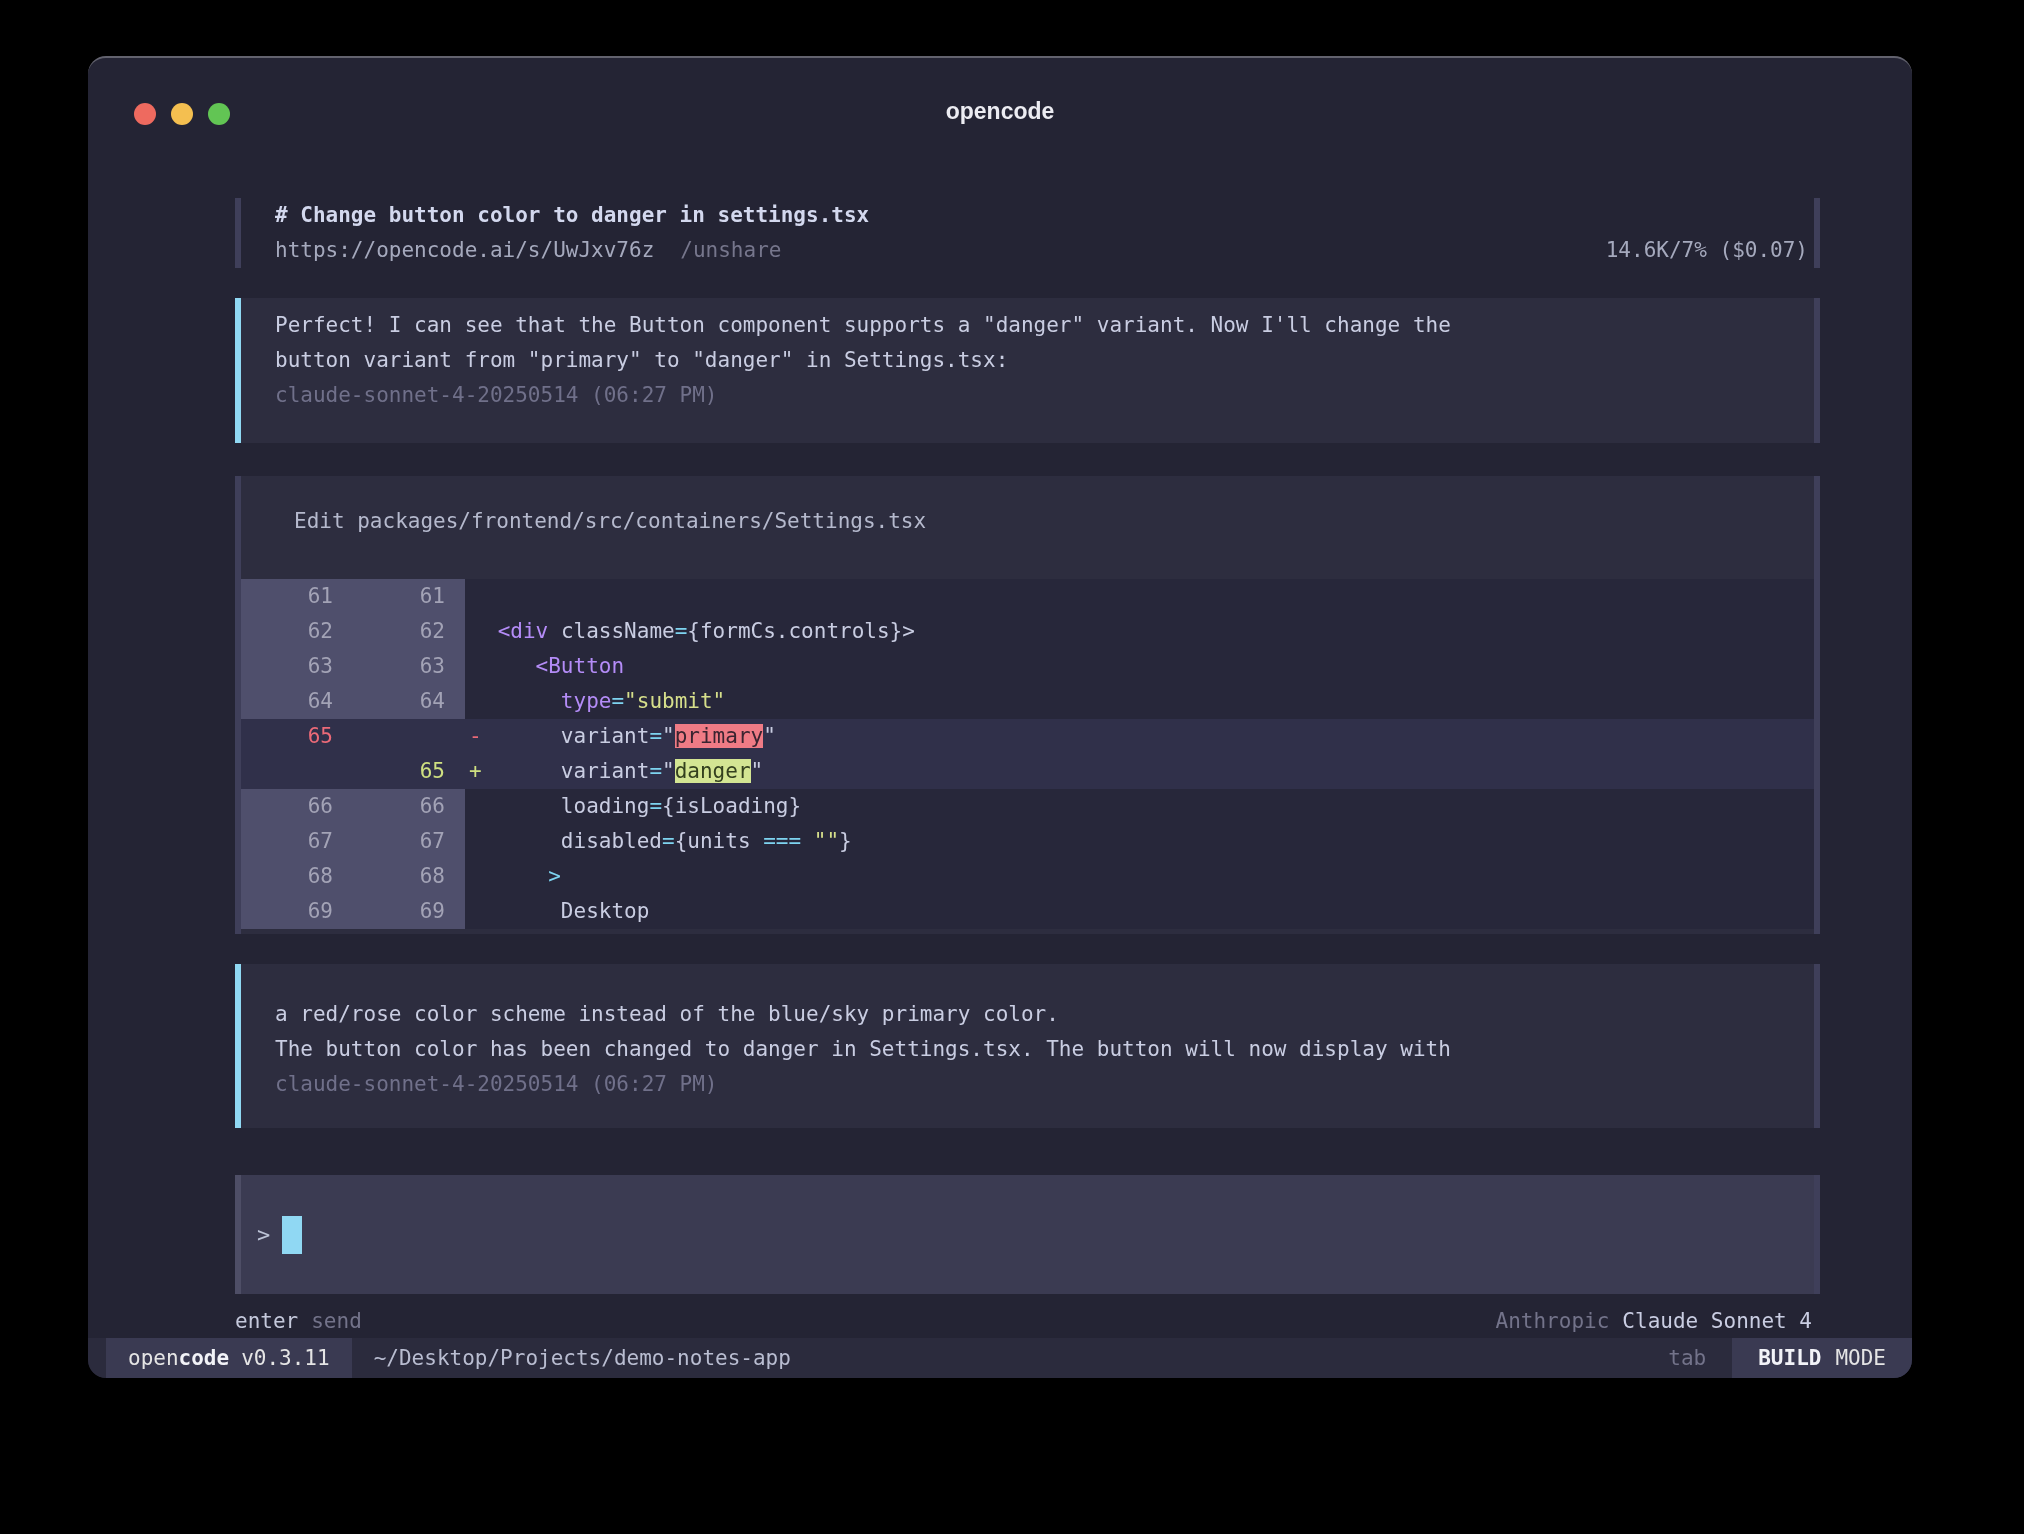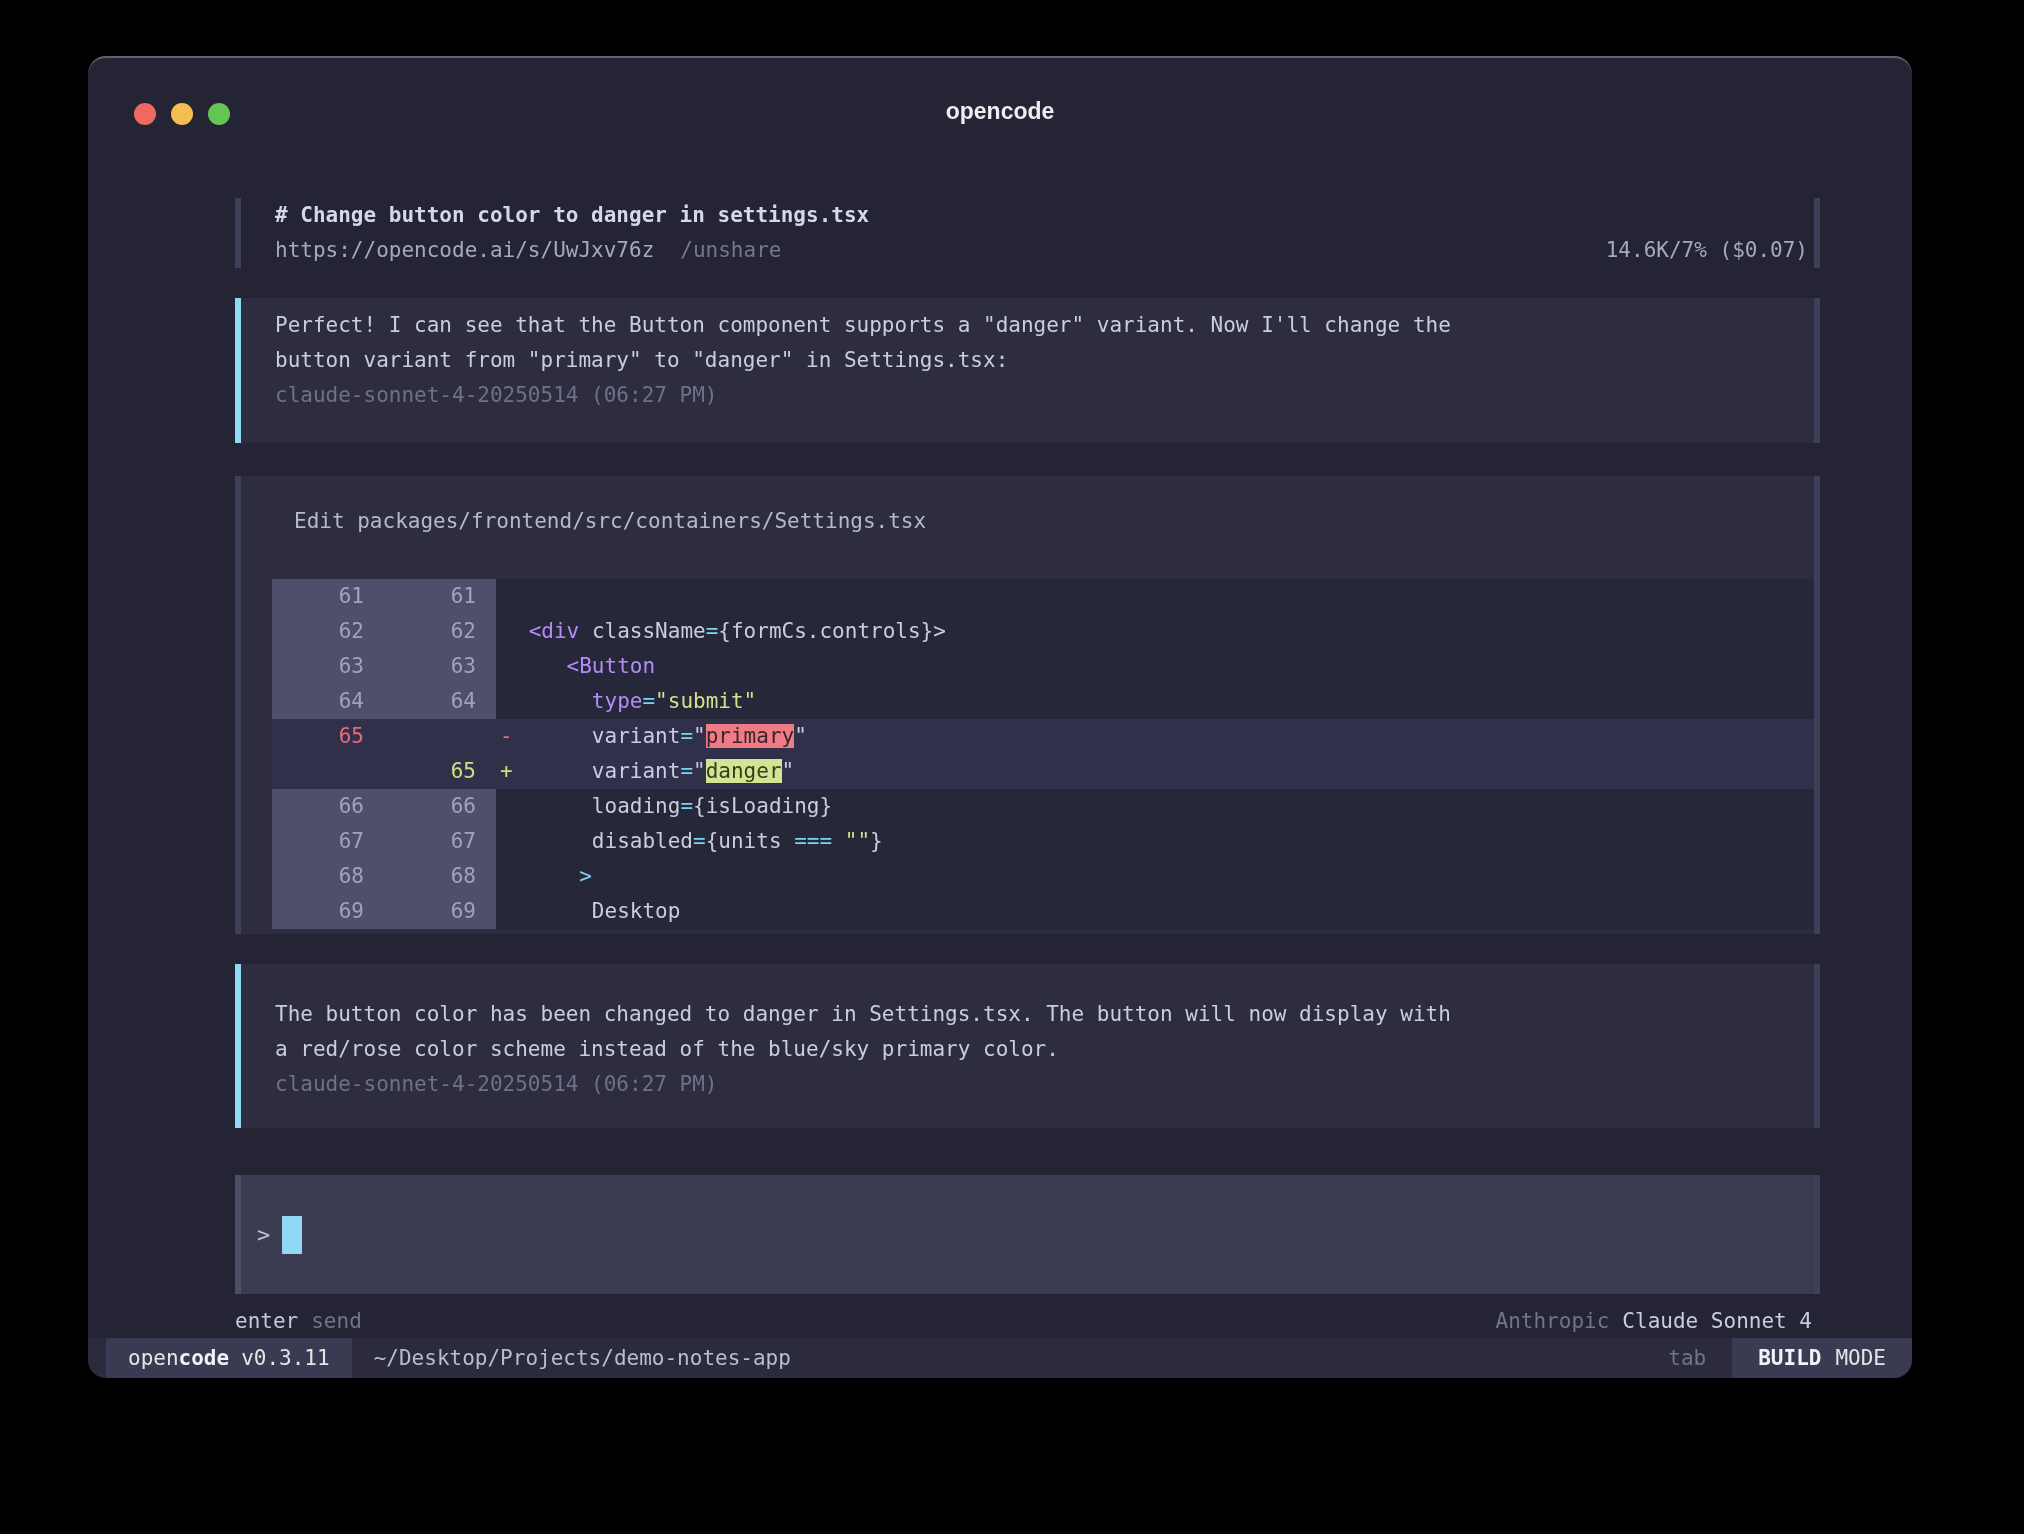--- a/index.html
+++ b/index.html
@@ -31,21 +31,21 @@
   .msg { background:#2d2d3f; border-left:6px solid #90d8f3; border-right:6px solid #3f3f5a;
          padding:10px 12px 0 34px; color:#c9cde2; }
   .msg1 { top:240px; height:145px; }
   .msg2 { top:906px; height:164px; padding-top:33px; }
   .meta { color:#70708a; }
 
   
   .edit { top:418px; height:458px; background:#2d2d3f;
           border-left:6px solid #3f3f5a; border-right:6px solid #3f3f5a; padding-top:28px; }
   .edit-hdr { padding-left:53px; color:#b5b9cd; margin-bottom:40px; }
-  .drow { display:flex; height:35px; line-height:35px; background:#27273a;margin-left:31px; }
+  .drow { display:flex; height:35px; line-height:35px; background:#27273a; }
   .drow.del, .drow.add { background:#30304a; }
   .gut { width:112px; flex:none; text-align:right; padding-right:20px; color:#a3a3b6; background:#4f4f6c; }
   .drow.del .gut, .drow.add .gut { background:transparent; }
   .gut.del-no { color:#ec6a78; } .gut.add-no { color:#cfe081; }
   .mark { width:20px; flex:none; padding-left:4px; }
   .mark.del { color:#ec6a78; } .mark.add { color:#cfe081; }
   .code { flex:1; white-space:pre; }
   .tk-plain { color:#c9cde2; }
   .tk-tag, .tk-kw { color:#b48cf7; }
   .tk-op { color:#7ed4f0; }
@@ -169,22 +169,22 @@
         <div class="drow ctx">
           <div class="gut">69</div>
           <div class="gut">69</div>
           <div class="mark ctx"></div>
           <div class="code"><span class="tk-plain">      Desktop</span></div>
         </div>
       </div>
   </div>
 
   <div class="block msg msg2">
+    <div>a red/rose color scheme instead of the blue/sky primary color.</div>
     <div>The button color has been changed to danger in Settings.tsx. The button will now display with</div>
-    <div>a red/rose color scheme instead of the blue/sky primary color.</div>
     <div class="meta">claude-sonnet-4-20250514 (06:27 PM)</div>
   </div>
 
   <div class="block input">
     <span>&gt;</span>
     <span class="cursor"></span>
   </div>
 
   <div class="block hints">
     <span class="hint-key">enter</span>

